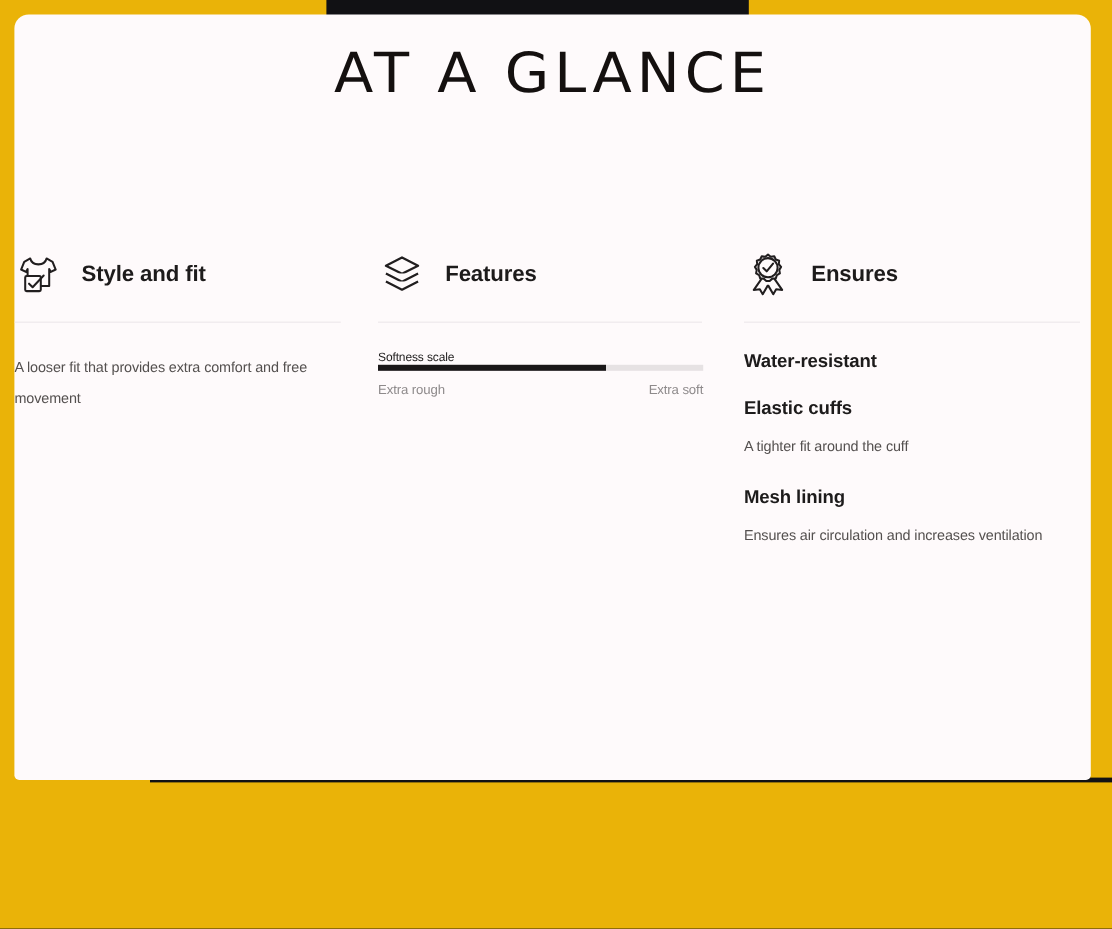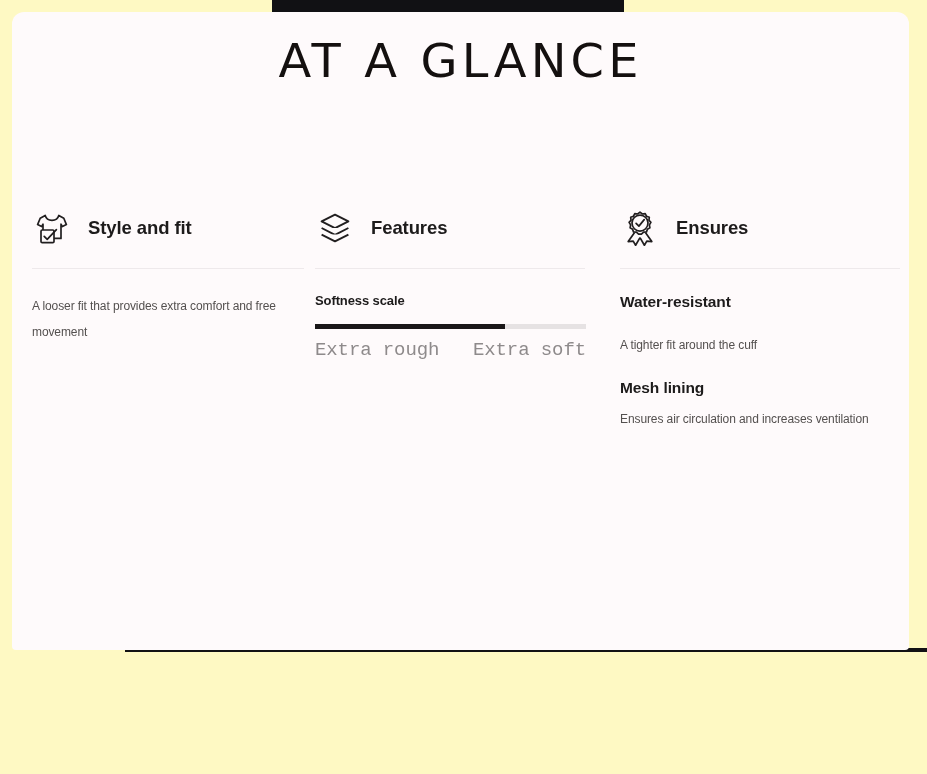--- a/index.html
+++ b/index.html
@@ -67,21 +67,21 @@
   
   .columns {
     position: absolute;
     left: 0;
     top: 188px;
     width: 897px;
     display: flex;
   }
 
   .column { position: relative; }
-  .col-style    { width: 303px; padding-left: 20px; }
+  .col-style    { width: 303px; }
   .col-material { width: 305px; }
   .col-features { width: 289px; }
 
   .col-head {
     display: flex;
     align-items: center;
     height: 56px;
   }
 
   .col-icon {
@@ -127,25 +127,25 @@
     font-weight: 400;
     color: #54504F;
     line-height: 26px;
     letter-spacing: -0.1px;
   }
   .col-style .entry-text    { max-width: 250px; }
   .col-features .entry-text { max-width: 262px; }
 
   
   .scale-title {
-    font-size: 13px;
-    font-weight: 700;
+    font-size: 10px;
+    font-weight: 400;
     color: #1D1B1B;
     letter-spacing: -0.1px;
-    margin-bottom: 16px;
+    margin-bottom: 0;
   }
 
   .scale-track {
     position: relative;
     width: 271px;
     height: 5px;
     background: #E6E2E3;
     border-radius: 0;
   }
   .scale-fill {
@@ -156,30 +156,29 @@
     background: #1A1718;
   }
 
   .scale-labels {
     display: flex;
     justify-content: space-between;
     width: 271px;
     margin-top: 10px;
   }
   .scale-label {
-    font-size: 19px;
+    font-size: 11px;
     color: #8E8A8B;
     letter-spacing: -0.1px;
-    font-family: Liberation Mono, monospace;
   }
 </style>
 </head>
 <body>
 
-<div id="page" style="background: #fef9c3;">
+<div id="page" style="background: #eab308;">
 
   <div class="top-seam"></div>
   <div class="bottom-seam"></div>
 
   <div class="card" style="background: rgb(254, 250, 251);">
 
     <div class="page-title">AT A GLANCE</div>
 
     <div class="columns">
 
@@ -238,20 +237,21 @@
             </svg>
           </span>
           <span class="col-title">Ensures</span>
         </div>
         <div class="col-divider"></div>
         <div class="col-body">
           <div class="entry">
             <div class="entry-title">Water-resistant</div>
           </div>
           <div class="entry">
+            <div class="entry-title">Elastic cuffs</div>
             <div class="entry-text">A tighter fit around the cuff</div>
           </div>
           <div class="entry">
             <div class="entry-title">Mesh lining</div>
             <div class="entry-text">Ensures air circulation and increases ventilation</div>
           </div>
         </div>
       </div>
 
     </div>

